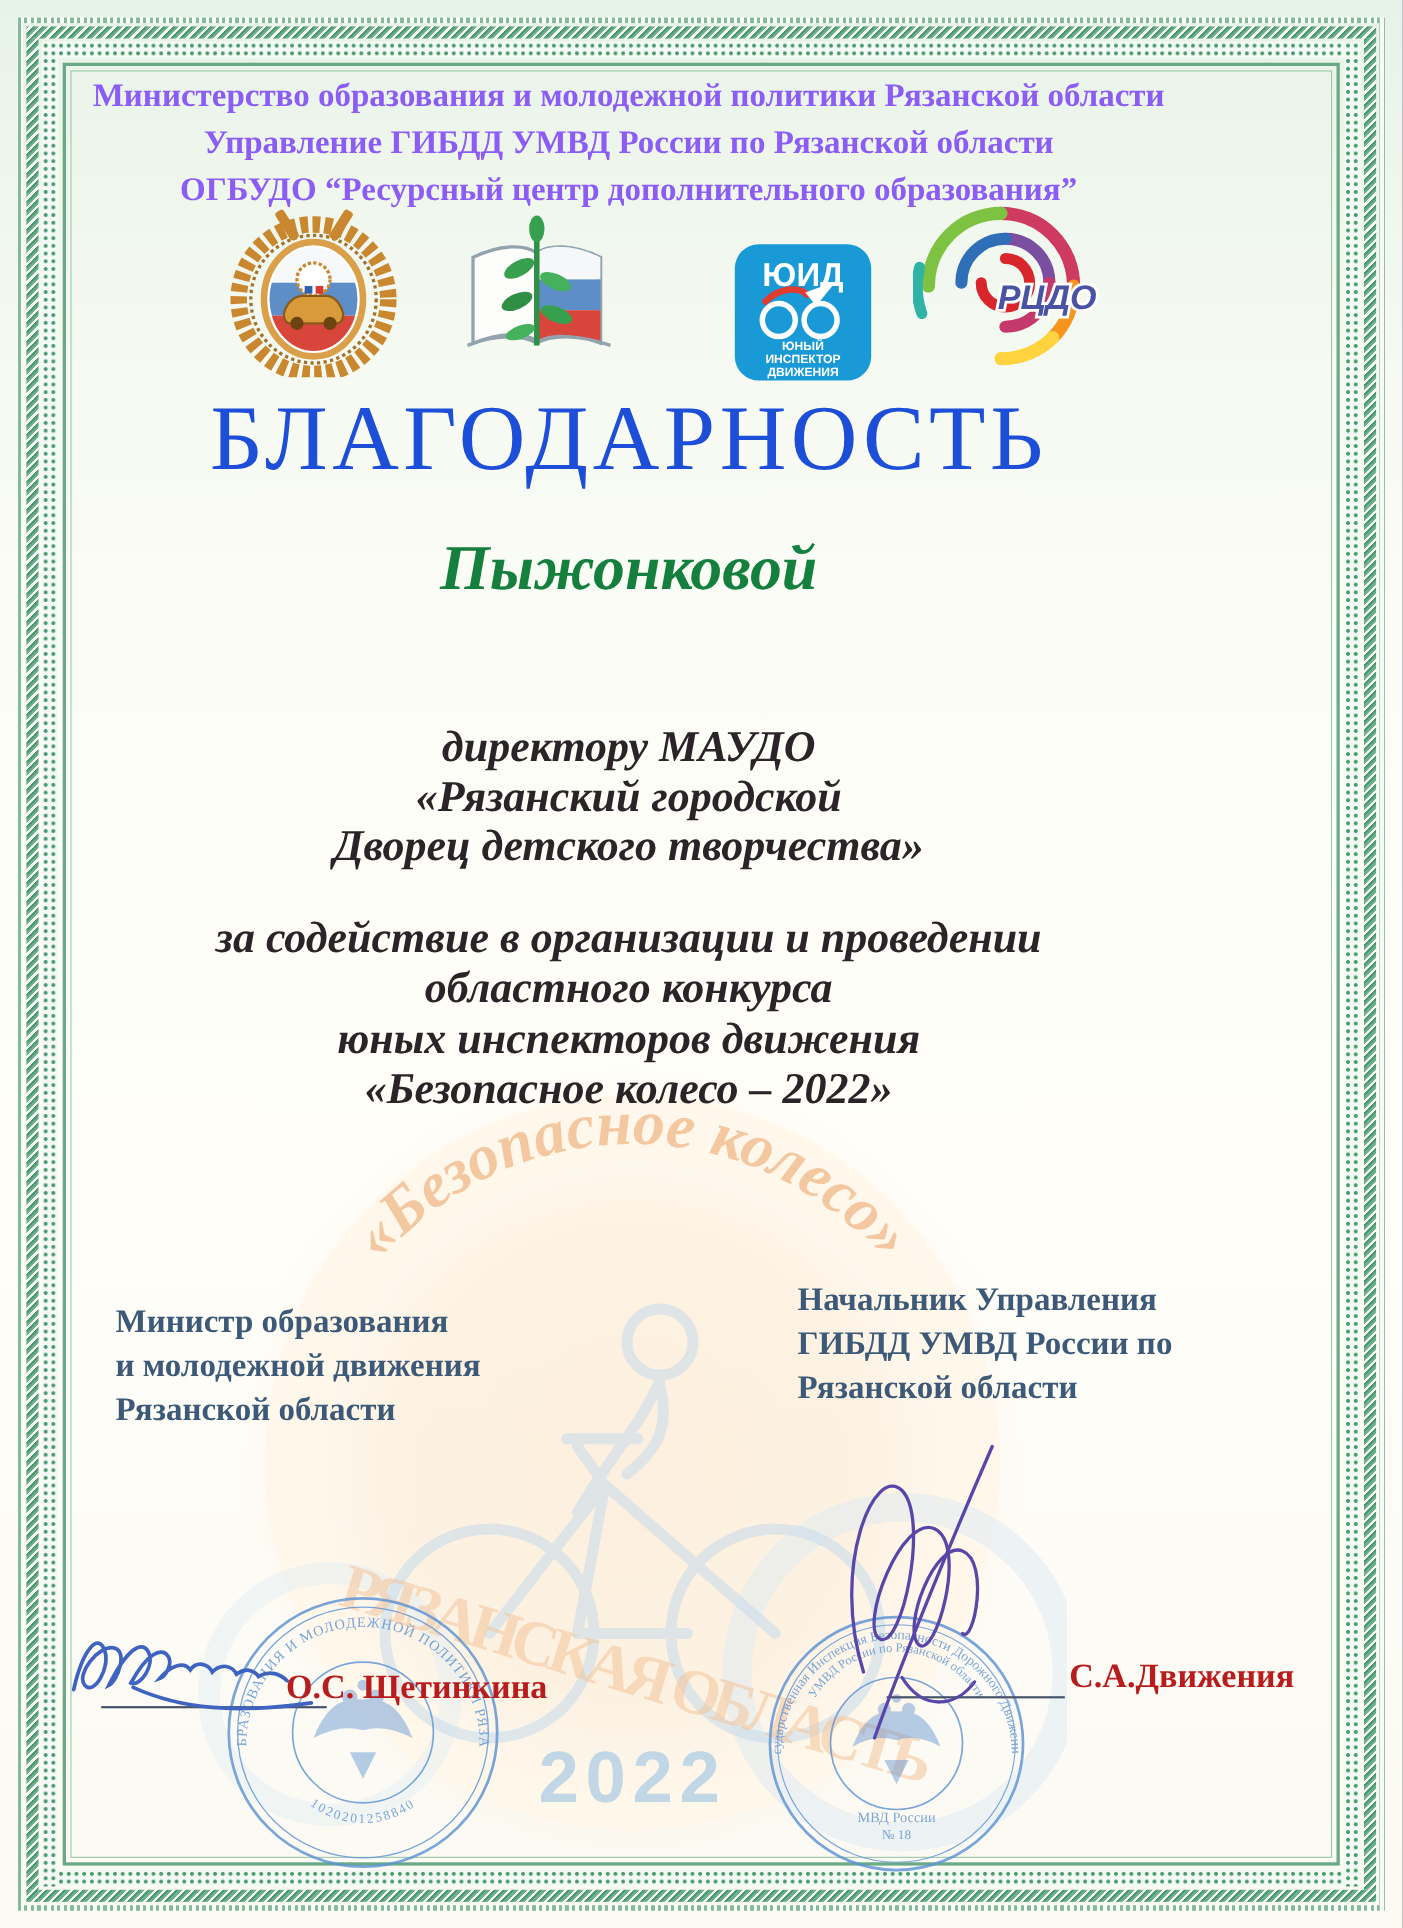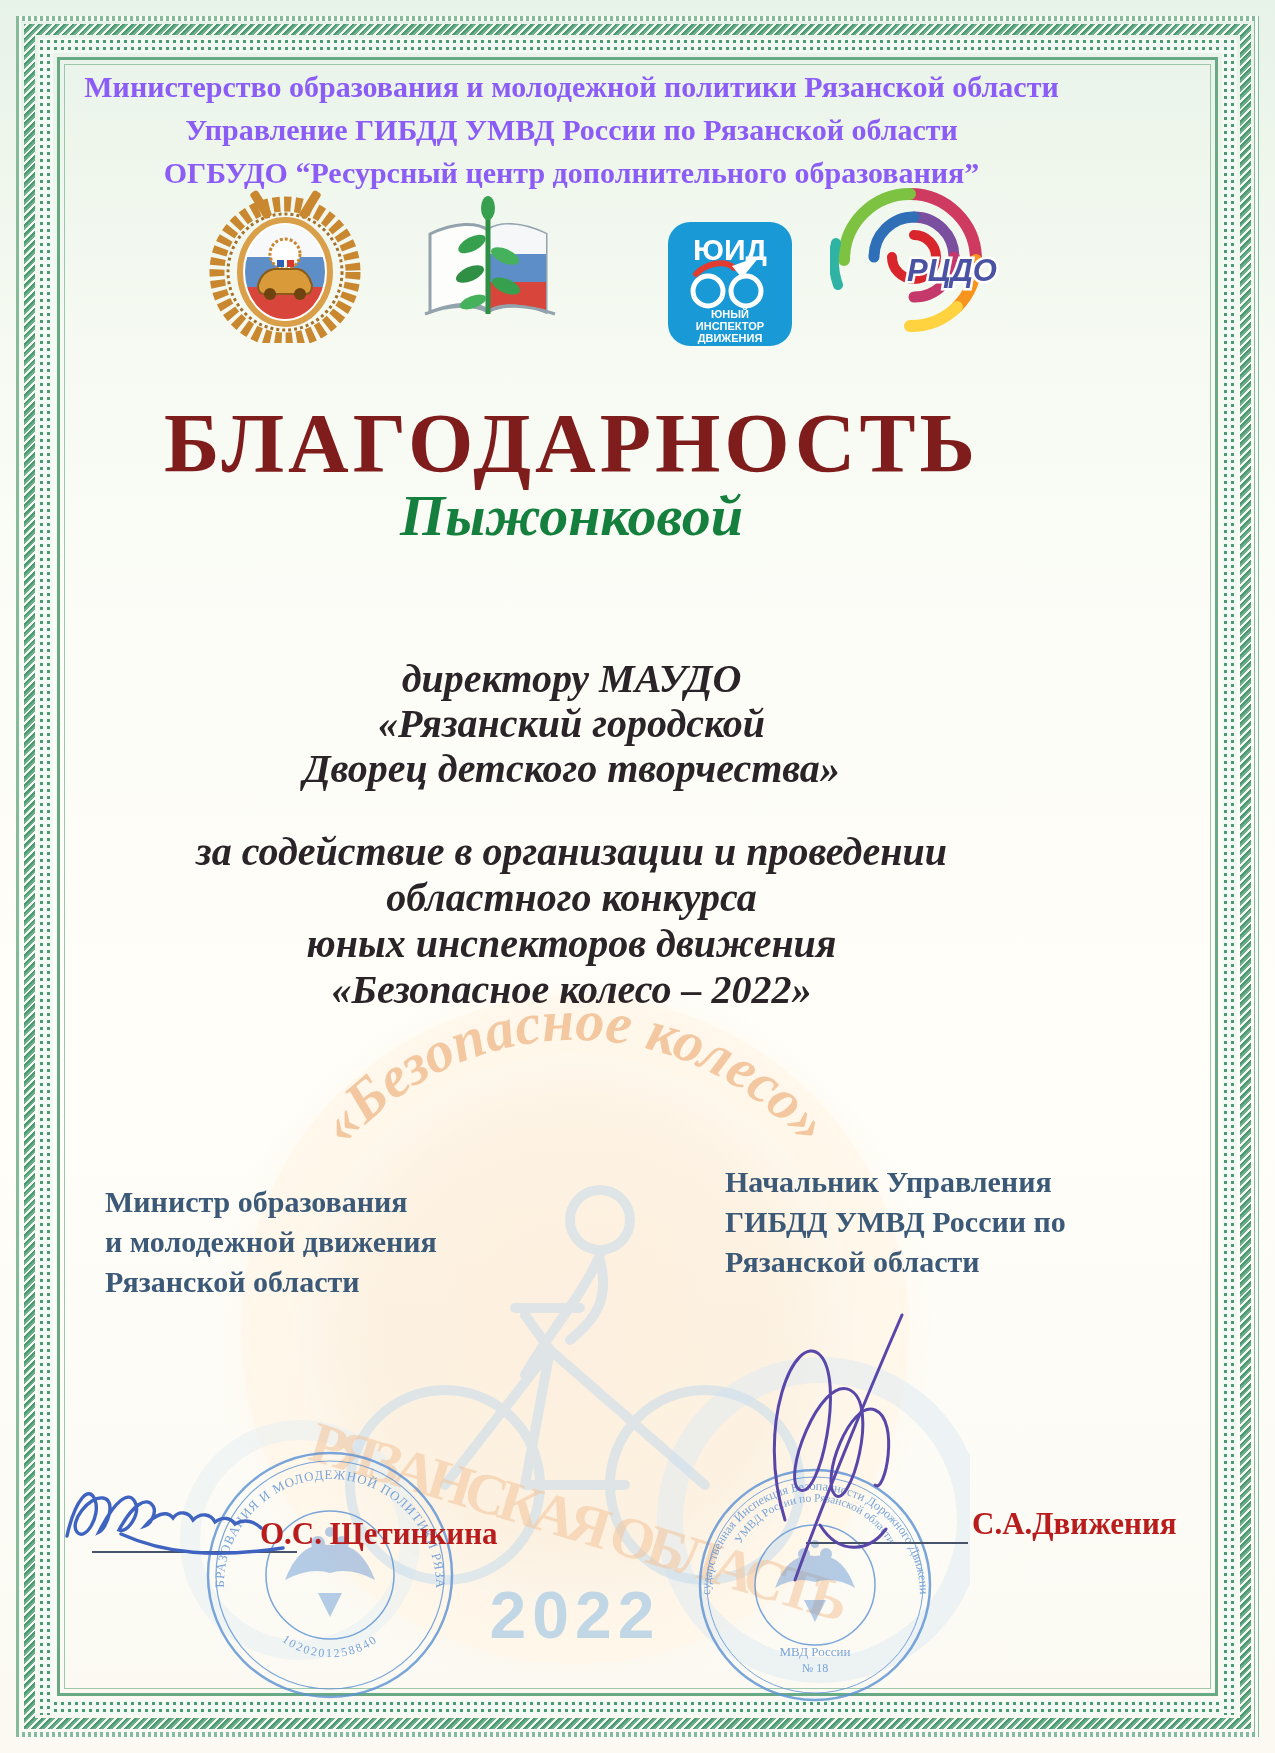--- a/index.html
+++ b/index.html
@@ -18,21 +18,21 @@
         background-size:7px 7px;}
   .fd-t{left:38px;right:38px;top:38px;height:15px;}
   .fd-b{left:38px;right:38px;bottom:38px;height:15px;}
   .fd-l{top:38px;bottom:38px;left:38px;width:15px;}
   .fd-r{top:38px;bottom:38px;right:38px;width:15px;}
   .fr-in1{inset:57px;border:3px solid #69aa86;}
   .fr-in2{inset:64px;border:1px solid #9cc7ab;}
   
   .row{position:absolute;left:36px;right:168px;text-align:center;z-index:3;}
   .hdr{color:#8b5cf6;font-weight:bold;font-size:30px;white-space:nowrap;}
-  .cert-title{color:#7f1d1d;font-weight:bold;font-size:84px;letter-spacing:4px;white-space:nowrap;margin-top:45px;}
+  .cert-title{color:#1d4ed8;font-weight:normal;font-size:84px;letter-spacing:4px;white-space:nowrap;}
   .recip{color:#15803d;font-weight:bold;font-style:italic;font-size:58px;white-space:nowrap;}
   .line40{color:#2a2327;font-weight:bold;font-style:italic;font-size:40px;white-space:nowrap;}
   
   .logo{position:absolute;z-index:3;}
   
   .sigtitle{position:absolute;z-index:3;color:#3c5a78;font-weight:bold;font-size:30px;line-height:40px;text-align:left;white-space:nowrap;}
   .signame{position:absolute;z-index:6;color:#b91c1c;font-weight:bold;font-size:31px;white-space:nowrap;}
   .uline{position:absolute;z-index:5;height:2px;background:#46536b;}
   .stamp{position:absolute;z-index:4;opacity:.82;}
   .sig-ink{position:absolute;z-index:7;}

